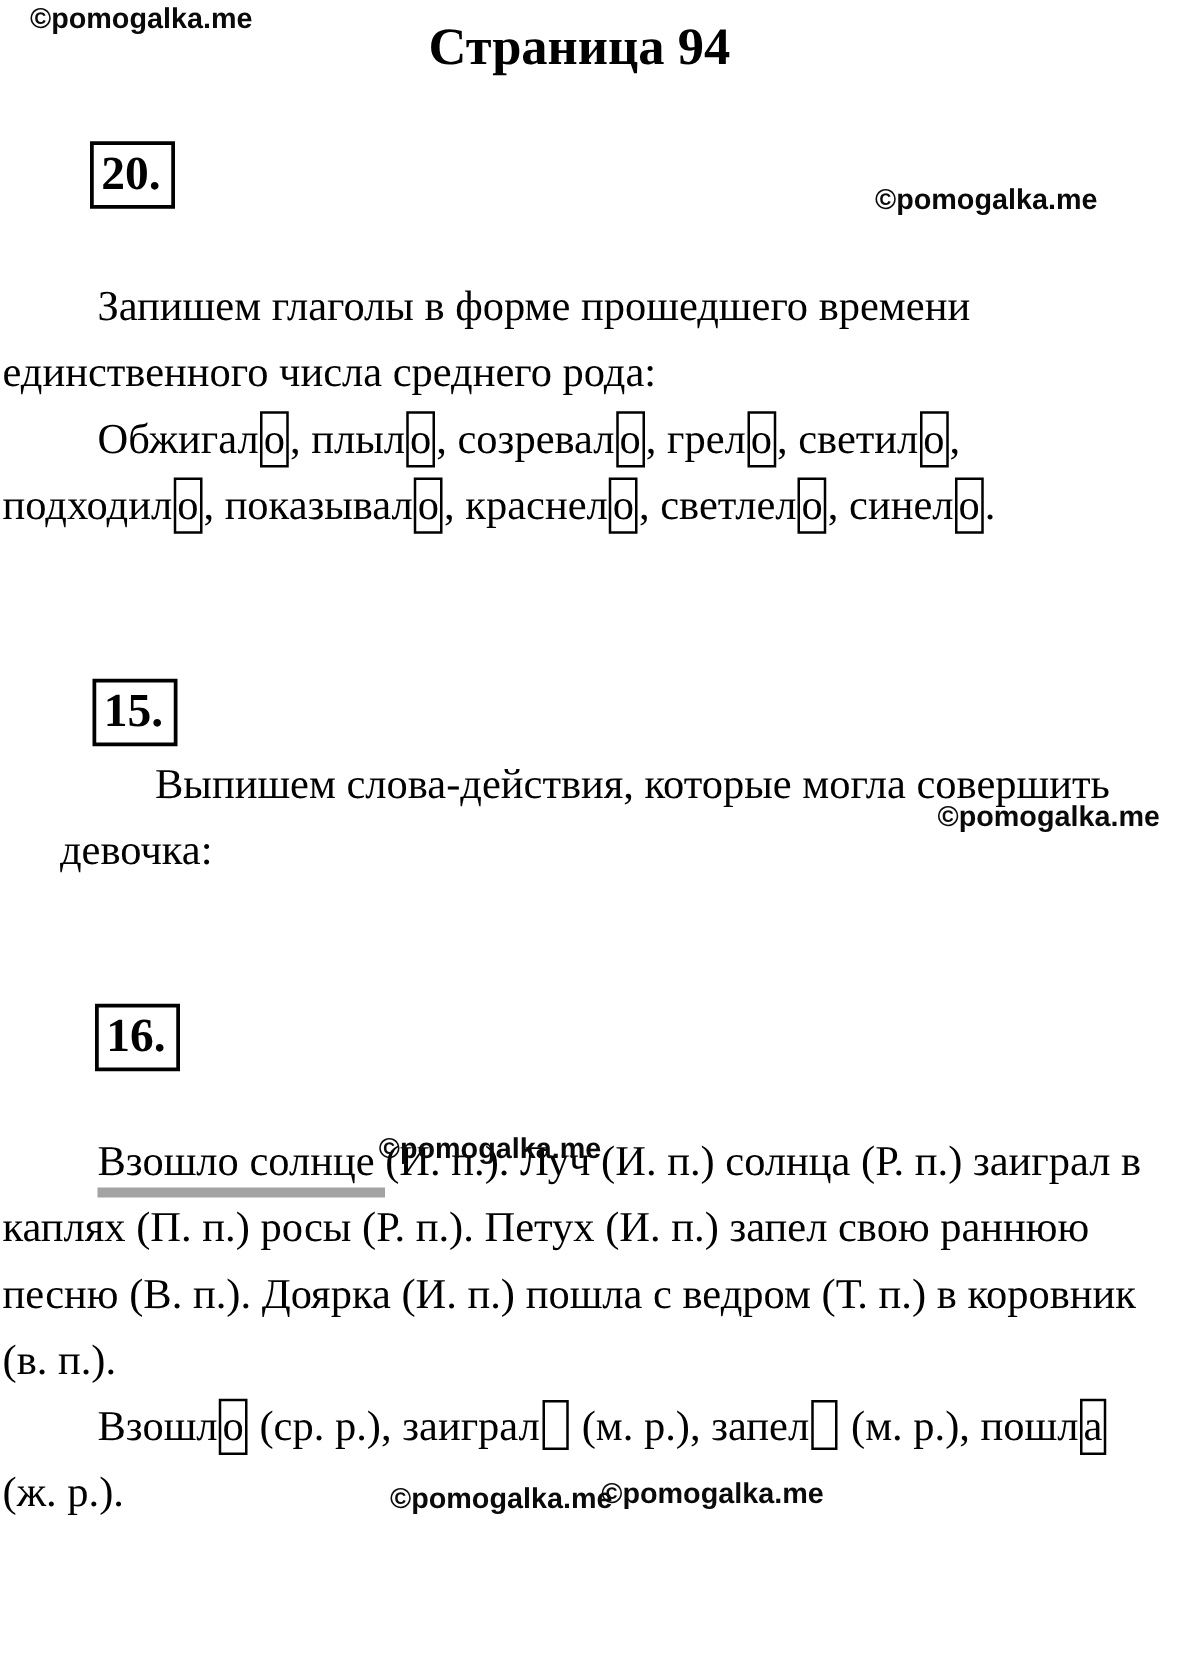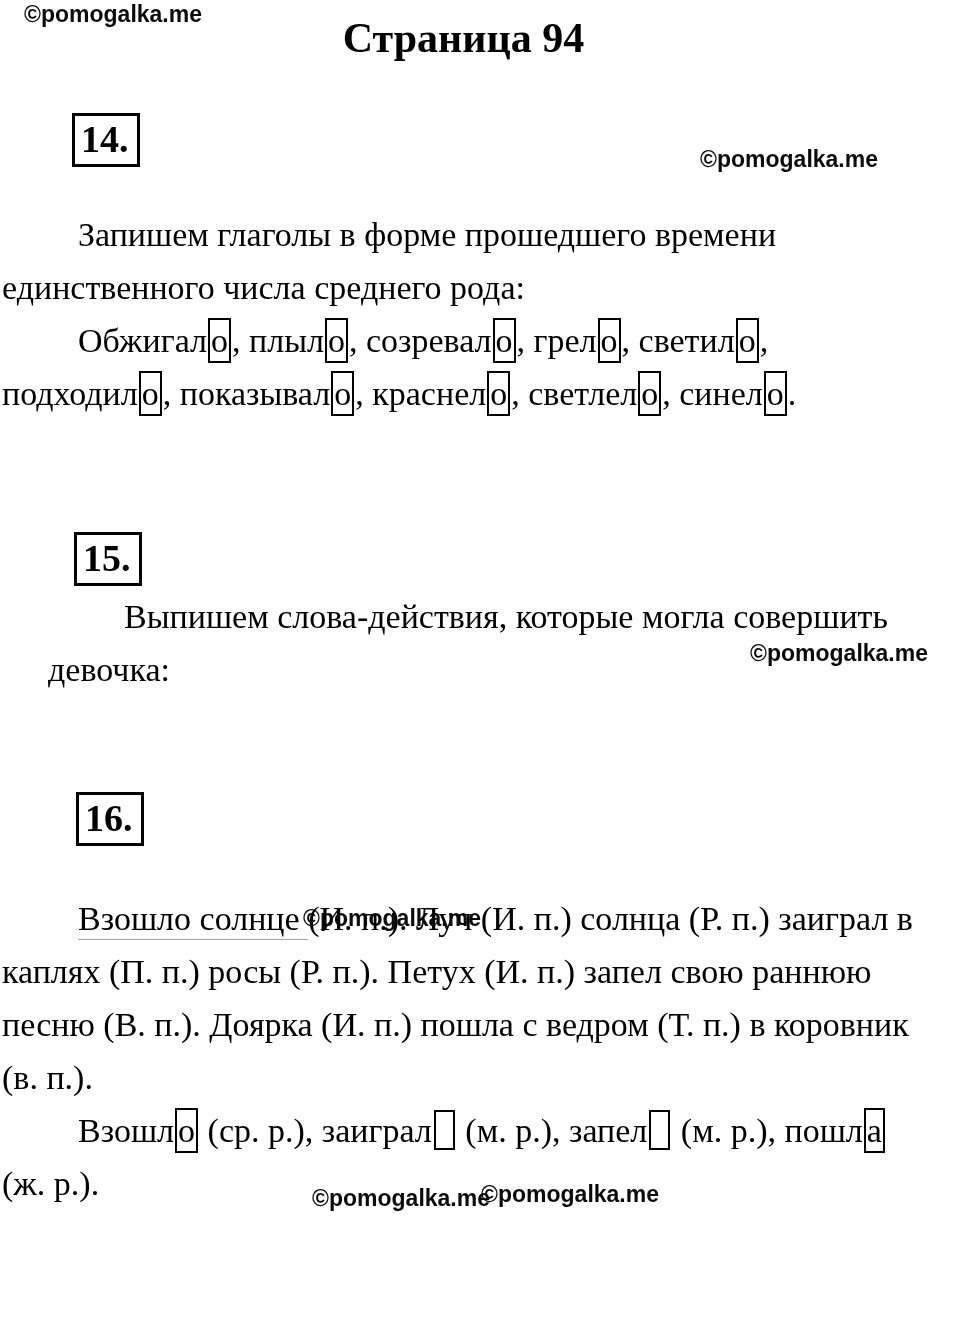--- a/index.html
+++ b/index.html
@@ -31,49 +31,49 @@
     padding:4px 8px 6px 6px;
   }
   #box14{margin:52px 0 0 72px;}
   #box15{margin:112px 0 0 74px;text-decoration:underline;}
   #box16{margin:96px 16px 0 76px;}
   .para{
     margin:0;padding:0 6px 0 2px;
     font-size:34px;line-height:53px;
     text-indent:76px;
   }
-  #p14-intro{margin-top:41px;}
+  #p14-intro{margin-top:52px;}
   #p15-intro{margin-top:4px;padding-left:48px;}
   #p16-text{margin-top:46px;}
   .boxed{
     border:2px solid #000;
     padding:2px 1px;margin:0 1px;
   }
   .boxed.empty{
     display:inline-block;width:17px;height:36px;
     padding:0;margin:0 2px;vertical-align:-8px;
   }
-  .u{border-bottom:1px solid #a3a3a3;padding-bottom:2px;}
+  .u{border-bottom:8px solid #a3a3a3;padding-bottom:2px;}
 </style>
 </head>
 <body>
 
 <div class="page">
 
   <div class="wm wm1">©pomogalka.me</div>
   <div class="wm wm2">©pomogalka.me</div>
   <div class="wm wm3">©pomogalka.me</div>
   <div class="wm wm4">©pomogalka.me</div>
   <div class="wm wm5">©pomogalka.me</div>
   <div class="wm wm6">©pomogalka.me</div>
 
   <h1 class="title">Страница 94</h1>
 
   <div class="exnum-row" id="box14">
-    <span class="exnum">14.</span>
+    <span class="exnum">20.</span>
   </div>
   <p class="para" id="p14-intro">Запишем глаголы в форме прошедшего времени единственного числа среднего рода:</p>
   <p class="para" id="p14-answer">Обжигал<span class="boxed">о</span>, плыл<span class="boxed">о</span>, созревал<span class="boxed">о</span>, грел<span class="boxed">о</span>, светил<span class="boxed">о</span>, подходил<span class="boxed">о</span>, показывал<span class="boxed">о</span>, краснел<span class="boxed">о</span>, светлел<span class="boxed">о</span>, синел<span class="boxed">о</span>.</p>
 
   <div class="exnum-row" id="box15">
     <span class="exnum">15.</span>
   </div>
   <p class="para" id="p15-intro">Выпишем слова-действия, которые могла совершить девочка:</p>
 
   <div class="exnum-row" id="box16">

